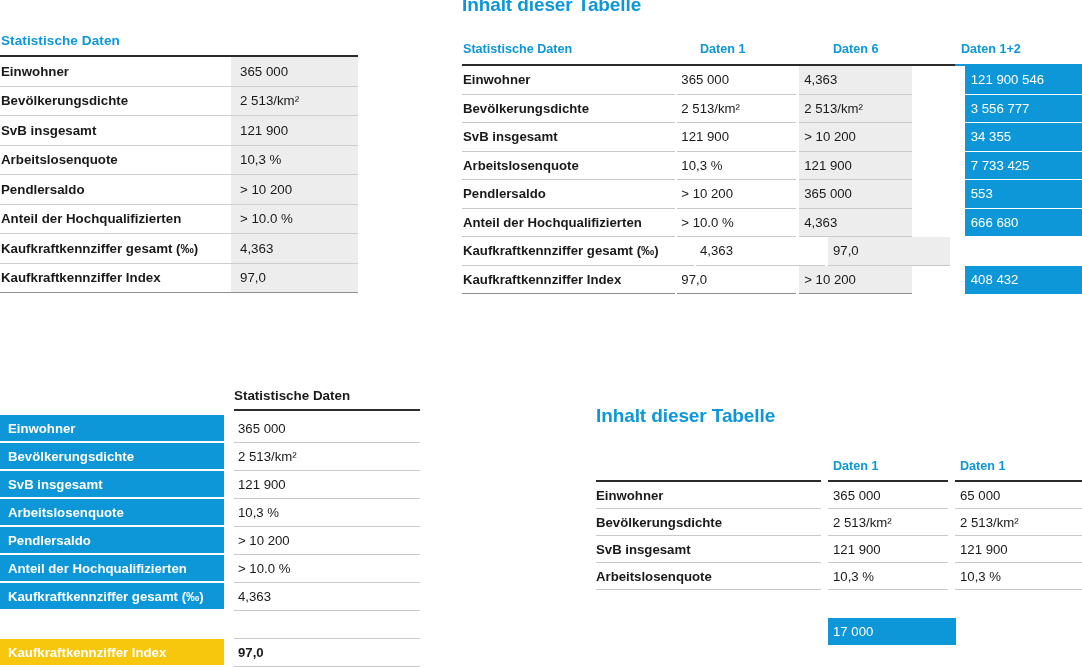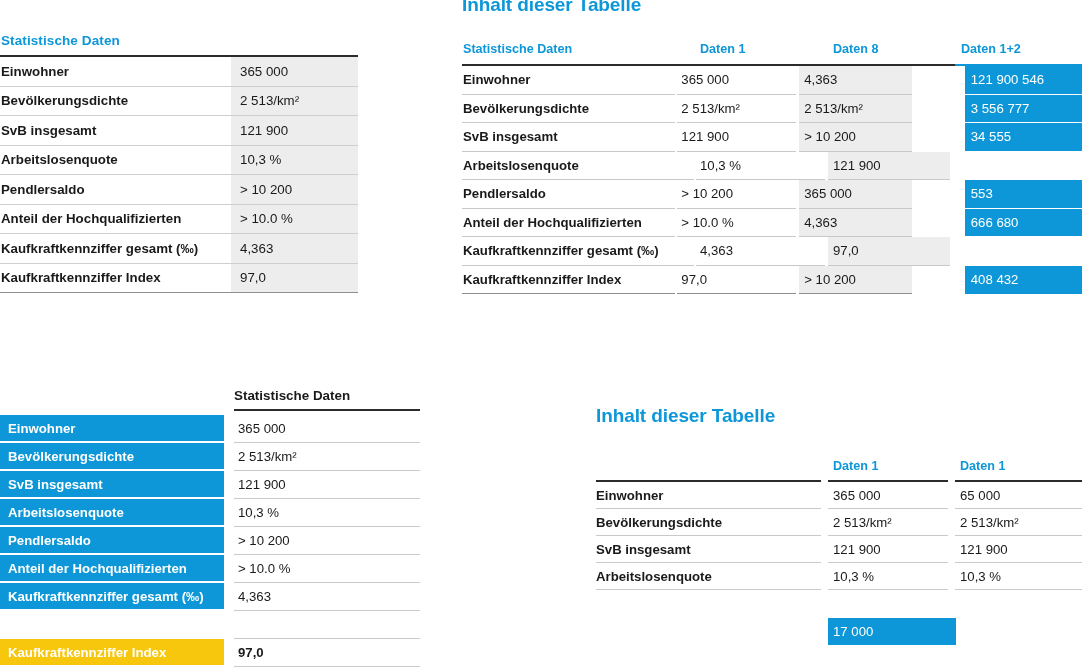--- a/index.html
+++ b/index.html
@@ -196,21 +196,21 @@
       </div>
     </div>
   </div>
 
   <div id="table-multi">
     <div class="t2-title">Inhalt dieser Tabelle</div>
     <div class="t2-grid">
       <div class="t2-hrow">
         <div class="c-label">Statistische Daten</div>
         <div class="c-d1">Daten 1</div>
-        <div class="c-d2">Daten 8</div>
+        <div class="c-d2">Daten 6</div>
         <div class="c-sum">Daten 1+2</div>
       </div>
       <div class="t2-rule">
         <div class="rl"></div>
           <div class="r1"></div>
           <div class="r2"></div>
           <div class="r3"></div>
       </div>
       <div class="t2-row">
         <div class="c-label">Einwohner</div>
@@ -221,26 +221,27 @@
       <div class="t2-row">
         <div class="c-label">Bevölkerungsdichte</div>
         <div class="c-d1">2 513/km²</div>
         <div class="c-d2">2 513/km²</div>
         <div class="c-sum">3 556 777</div>
       </div>
       <div class="t2-row">
         <div class="c-label">SvB insgesamt</div>
         <div class="c-d1">121 900</div>
         <div class="c-d2">&gt; 10 200</div>
-        <div class="c-sum">34 555</div>
+        <div class="c-sum">34 355</div>
       </div>
       <div class="t2-row">
         <div class="c-label">Arbeitslosenquote</div>
         <div class="c-d1">10,3 %</div>
         <div class="c-d2">121 900</div>
+        <div class="c-sum">7 733 425</div>
       </div>
       <div class="t2-row">
         <div class="c-label">Pendlersaldo</div>
         <div class="c-d1">&gt; 10 200</div>
         <div class="c-d2">365 000</div>
         <div class="c-sum">553</div>
       </div>
       <div class="t2-row">
         <div class="c-label">Anteil der Hochqualifizierten</div>
         <div class="c-d1">&gt; 10.0 %</div>

